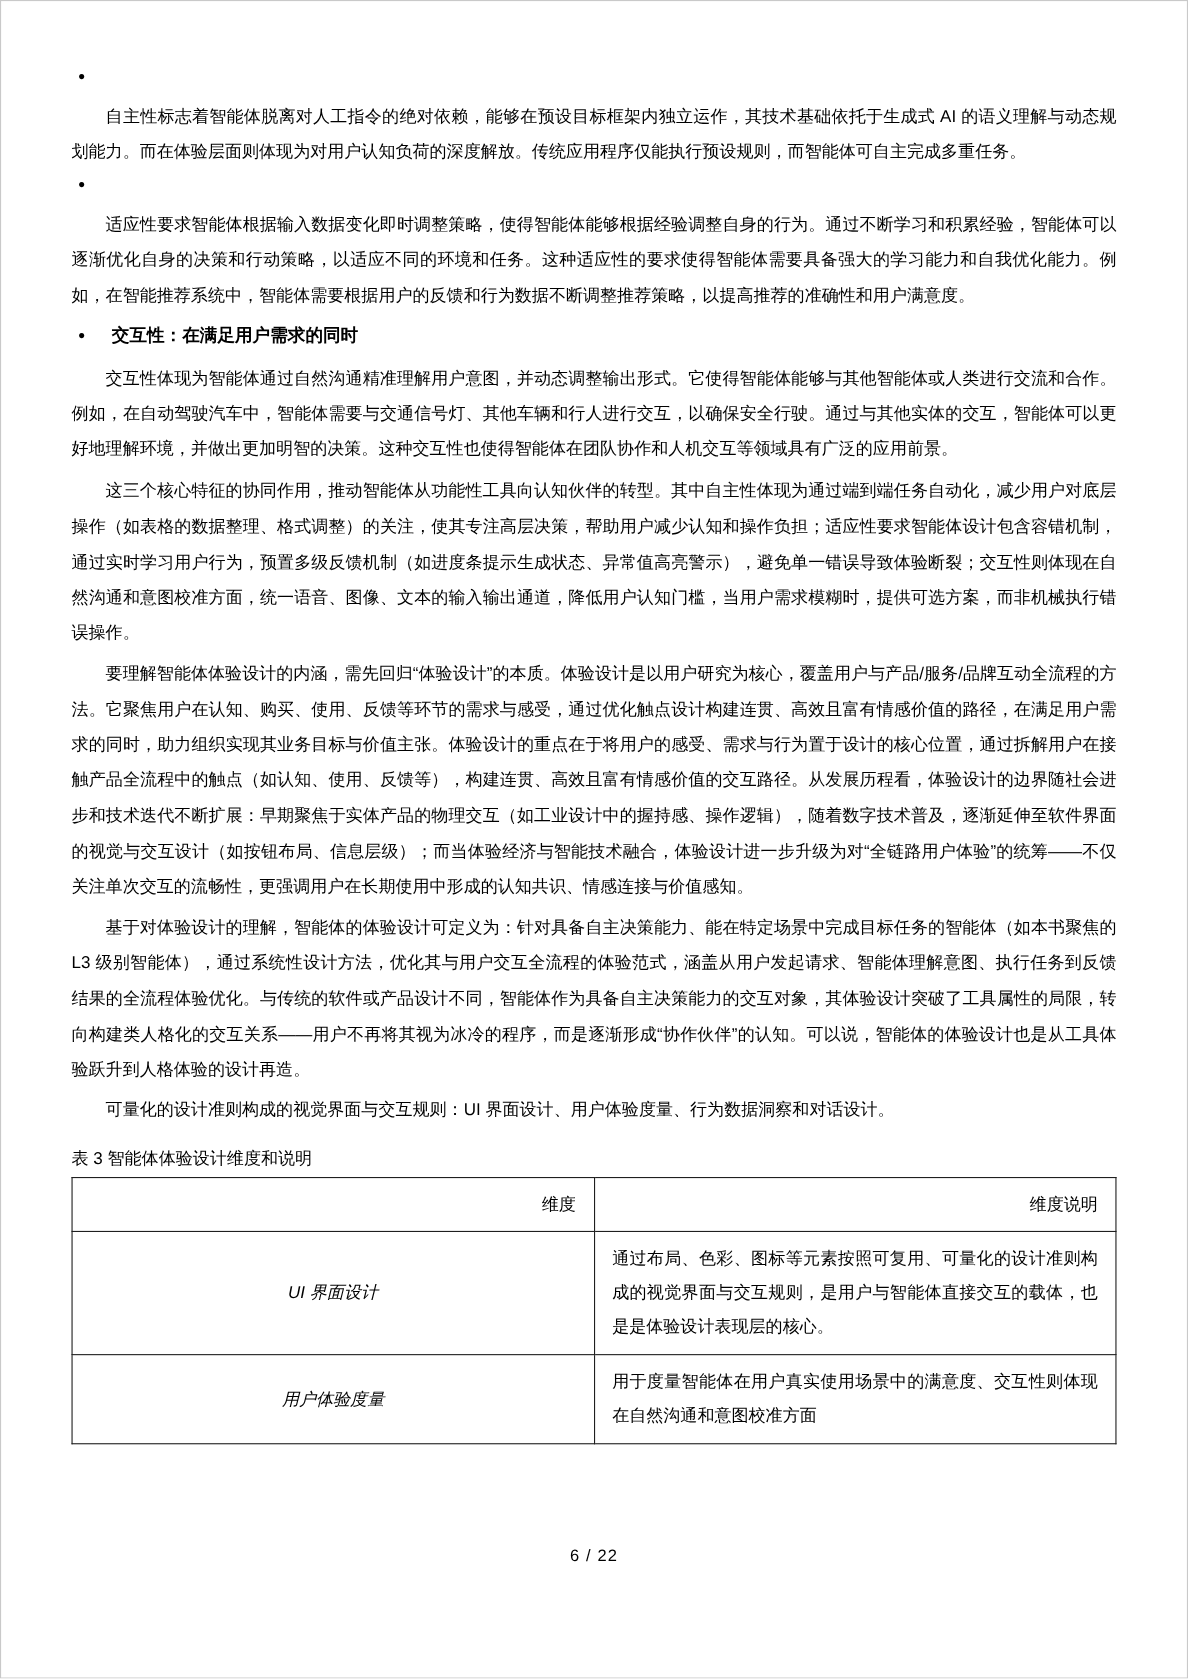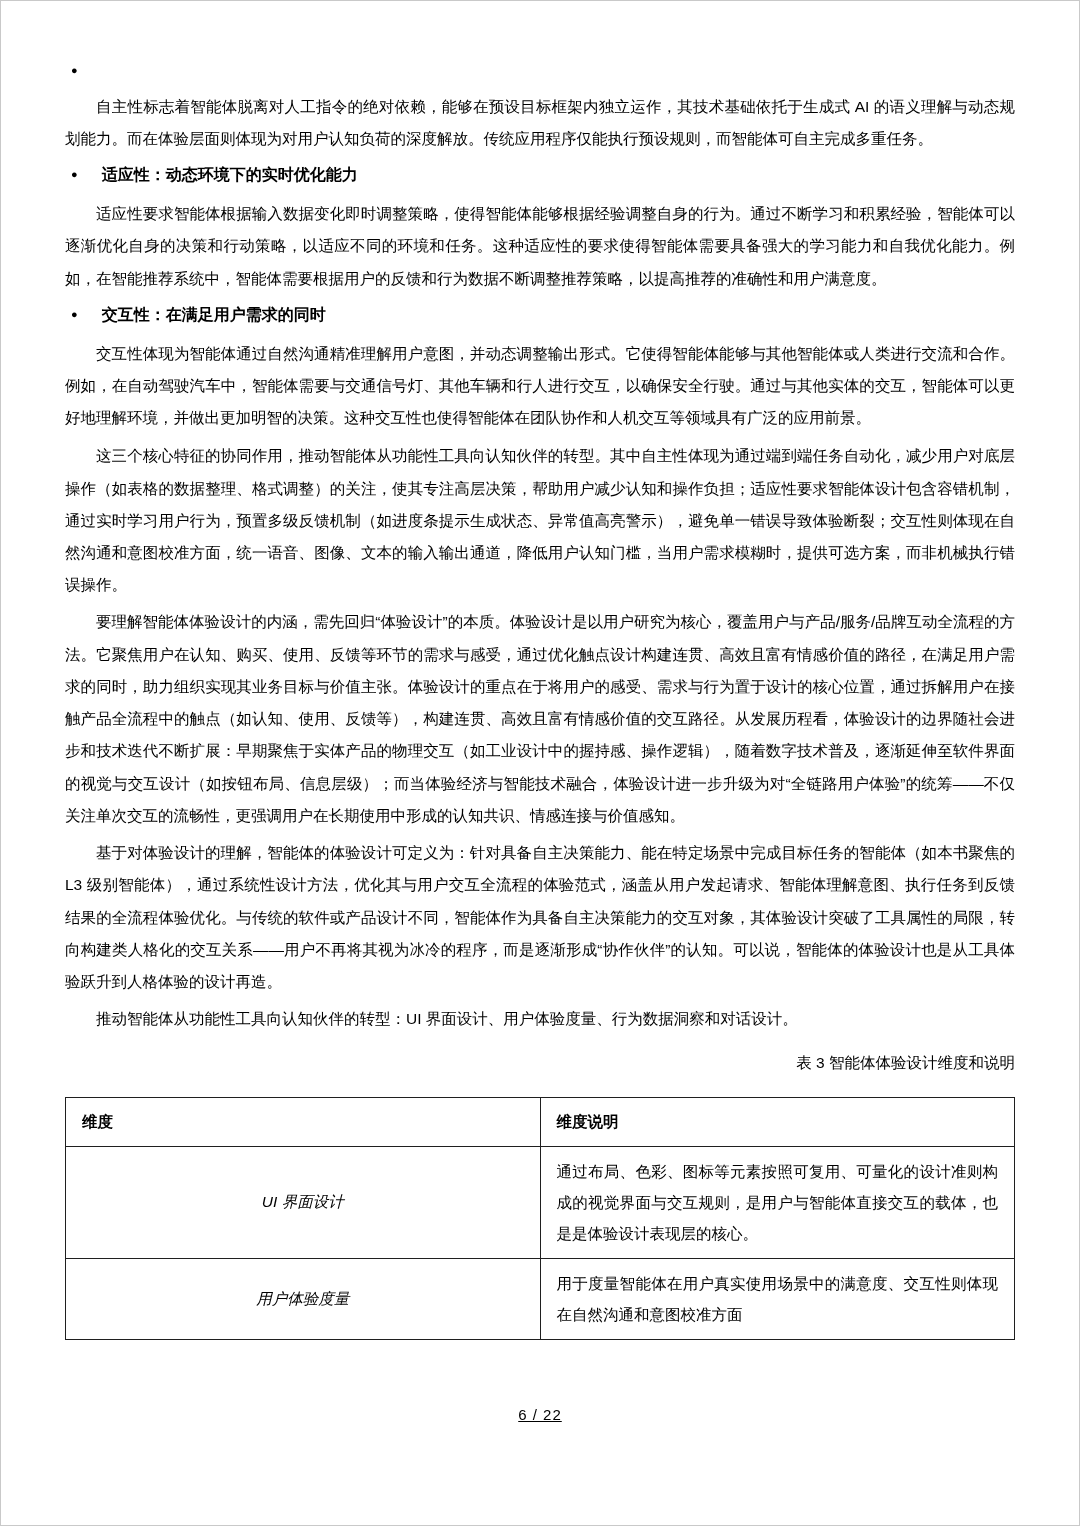--- a/index.html
+++ b/index.html
@@ -53,38 +53,38 @@
     margin: 48px 0 14px 0;
     line-height: 1.8;
   }
   .section-subheading {
     font-size: 15.5px;
     font-weight: normal;
     margin: 0 0 12px 0;
     line-height: 1.8;
   }
   .table-caption {
-    text-align: right;
-    margin: 14px 0 20px 0;
+    text-align: left;
+    margin: 14px 0 2px 0;
     line-height: 1.8;
   }
   table.dim-table {
     width: 100%;
     border-collapse: collapse;
     table-layout: fixed;
   }
   table.dim-table th,
   table.dim-table td {
     border: 1.6px solid #1f1f1f;
     padding: 9px 16px;
     font-size: 15.5px;
   }
   table.dim-table th {
-    font-weight: bold;
-    text-align: left;
+    font-weight: normal;
+    text-align: right;
     height: 30px;
     vertical-align: middle;
   }
   td.col-dim {
     width: 206px;
     text-align: center;
     vertical-align: middle;
     font-style: italic;
   }
   td.col-desc {
@@ -93,61 +93,59 @@
     vertical-align: middle;
   }
   .page-footer {
     position: absolute;
     left: 0;
     right: 0;
     bottom: 102px;
     text-align: center;
     font-size: 15px;
     letter-spacing: 1px;
-    text-decoration: underline;
   }
 </style>
 </head>
 <body>
 
 <div class="page">
 
   <ul class="bullet-list">
 
     <li class="bullet-item">
       <div class="bullet-head">
         <span class="dot">●</span>
       </div>
       <p class="para">自主性标志着智能体脱离对人工指令的绝对依赖，能够在预设目标框架内独立运作，其技术基础依托于生成式 AI 的语义理解与动态规划能力。而在体验层面则体现为对用户认知负荷的深度解放。传统应用程序仅能执行预设规则，而智能体可自主完成多重任务。</p>
     </li>
 
     <li class="bullet-item">
       <div class="bullet-head">
         <span class="dot">●</span>
-        <span>适应性：动态环境下的实时优化能力</span>
       </div>
       <p class="para">适应性要求智能体根据输入数据变化即时调整策略，使得智能体能够根据经验调整自身的行为。通过不断学习和积累经验，智能体可以逐渐优化自身的决策和行动策略，以适应不同的环境和任务。这种适应性的要求使得智能体需要具备强大的学习能力和自我优化能力。例如，在智能推荐系统中，智能体需要根据用户的反馈和行为数据不断调整推荐策略，以提高推荐的准确性和用户满意度。</p>
     </li>
 
     <li class="bullet-item">
       <div class="bullet-head">
         <span class="dot">●</span>
         <span>交互性：在满足用户需求的同时</span>
       </div>
       <p class="para">交互性体现为智能体通过自然沟通精准理解用户意图，并动态调整输出形式。它使得智能体能够与其他智能体或人类进行交流和合作。例如，在自动驾驶汽车中，智能体需要与交通信号灯、其他车辆和行人进行交互，以确保安全行驶。通过与其他实体的交互，智能体可以更好地理解环境，并做出更加明智的决策。这种交互性也使得智能体在团队协作和人机交互等领域具有广泛的应用前景。</p>
     </li>
 
   </ul>
 
   <p class="para">这三个核心特征的协同作用，推动智能体从功能性工具向认知伙伴的转型。其中自主性体现为通过端到端任务自动化，减少用户对底层操作（如表格的数据整理、格式调整）的关注，使其专注高层决策，帮助用户减少认知和操作负担；适应性要求智能体设计包含容错机制，通过实时学习用户行为，预置多级反馈机制（如进度条提示生成状态、异常值高亮警示），避免单一错误导致体验断裂；交互性则体现在自然沟通和意图校准方面，统一语音、图像、文本的输入输出通道，降低用户认知门槛，当用户需求模糊时，提供可选方案，而非机械执行错误操作。</p>
 
 
   <p class="para">要理解智能体体验设计的内涵，需先回归“体验设计”的本质。体验设计是以用户研究为核心，覆盖用户与产品/服务/品牌互动全流程的方法。它聚焦用户在认知、购买、使用、反馈等环节的需求与感受，通过优化触点设计构建连贯、高效且富有情感价值的路径，在满足用户需求的同时，助力组织实现其业务目标与价值主张。体验设计的重点在于将用户的感受、需求与行为置于设计的核心位置，通过拆解用户在接触产品全流程中的触点（如认知、使用、反馈等），构建连贯、高效且富有情感价值的交互路径。从发展历程看，体验设计的边界随社会进步和技术迭代不断扩展：早期聚焦于实体产品的物理交互（如工业设计中的握持感、操作逻辑），随着数字技术普及，逐渐延伸至软件界面的视觉与交互设计（如按钮布局、信息层级）；而当体验经济与智能技术融合，体验设计进一步升级为对“全链路用户体验”的统筹——不仅关注单次交互的流畅性，更强调用户在长期使用中形成的认知共识、情感连接与价值感知。</p>
   <p class="para">基于对体验设计的理解，智能体的体验设计可定义为：针对具备自主决策能力、能在特定场景中完成目标任务的智能体（如本书聚焦的 L3 级别智能体），通过系统性设计方法，优化其与用户交互全流程的体验范式，涵盖从用户发起请求、智能体理解意图、执行任务到反馈结果的全流程体验优化。与传统的软件或产品设计不同，智能体作为具备自主决策能力的交互对象，其体验设计突破了工具属性的局限，转向构建类人格化的交互关系——用户不再将其视为冰冷的程序，而是逐渐形成“协作伙伴”的认知。可以说，智能体的体验设计也是从工具体验跃升到人格体验的设计再造。</p>
-  <p class="para">推动智能体从功能性工具向认知伙伴的转型：UI 界面设计、用户体验度量、行为数据洞察和对话设计。</p>
+  <p class="para">可量化的设计准则构成的视觉界面与交互规则：UI 界面设计、用户体验度量、行为数据洞察和对话设计。</p>
 
   <div class="table-caption">表 3  智能体体验设计维度和说明</div>
 
   <table class="dim-table">
     <thead>
       <tr>
         <th>维度</th>
         <th>维度说明</th>
       </tr>
     </thead>

